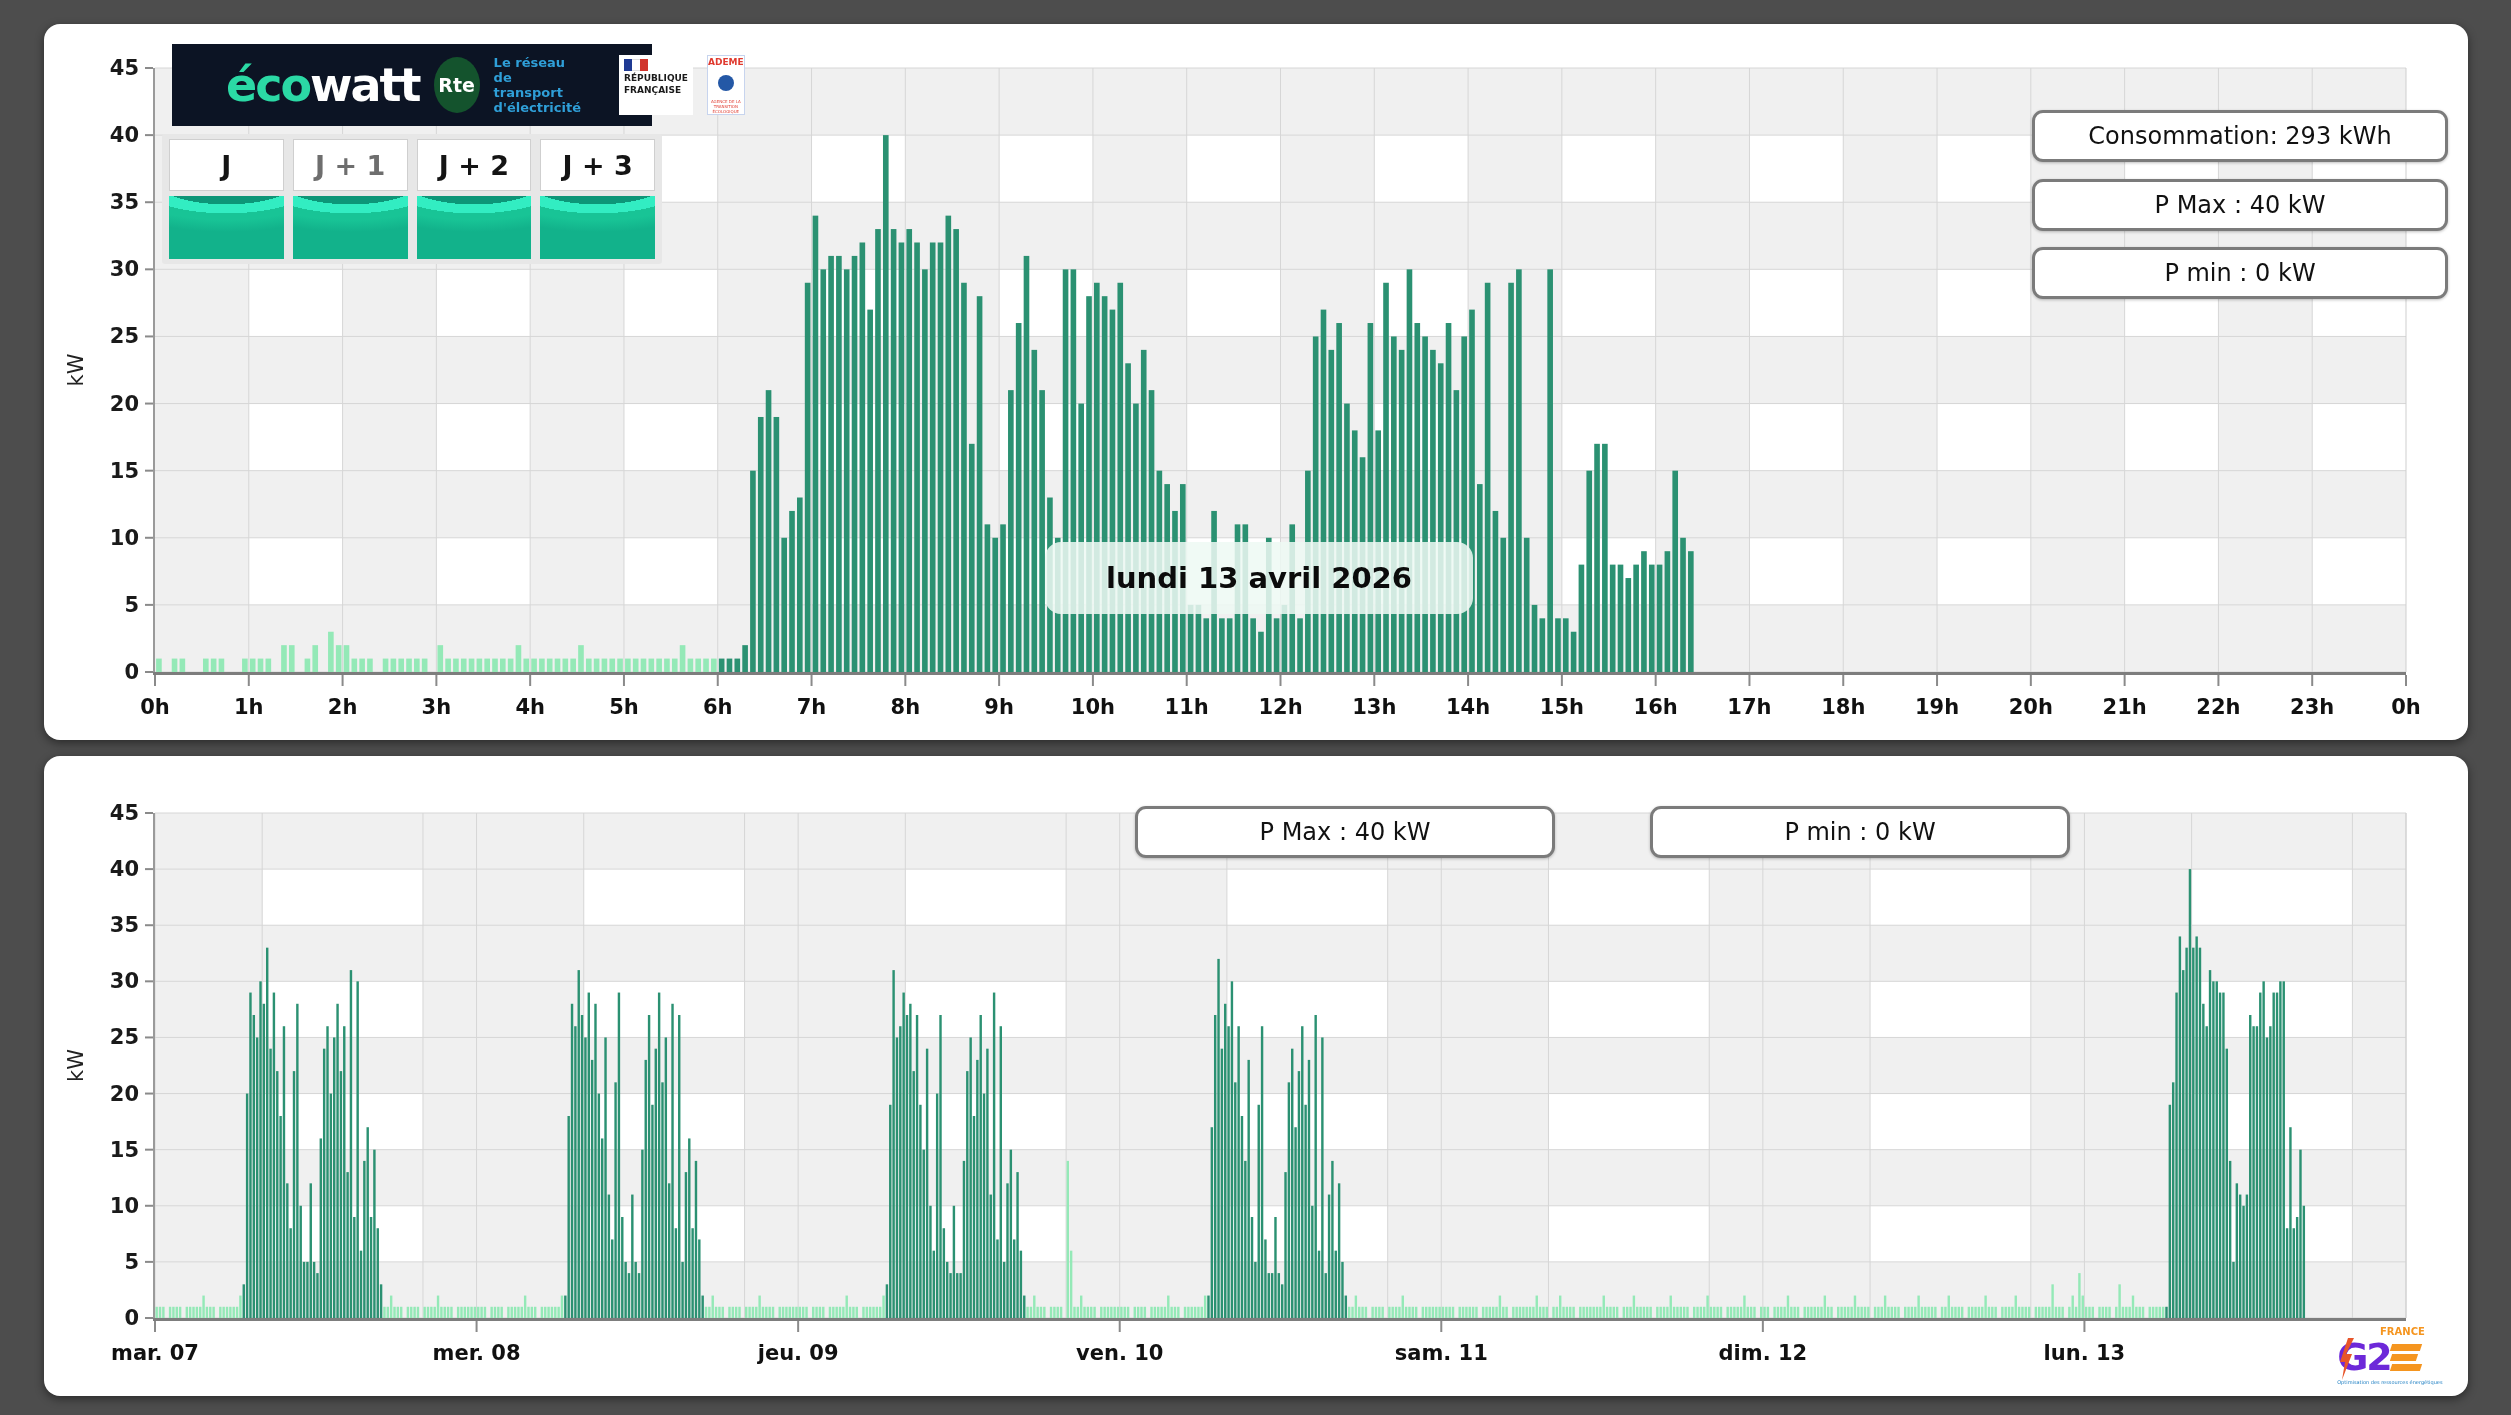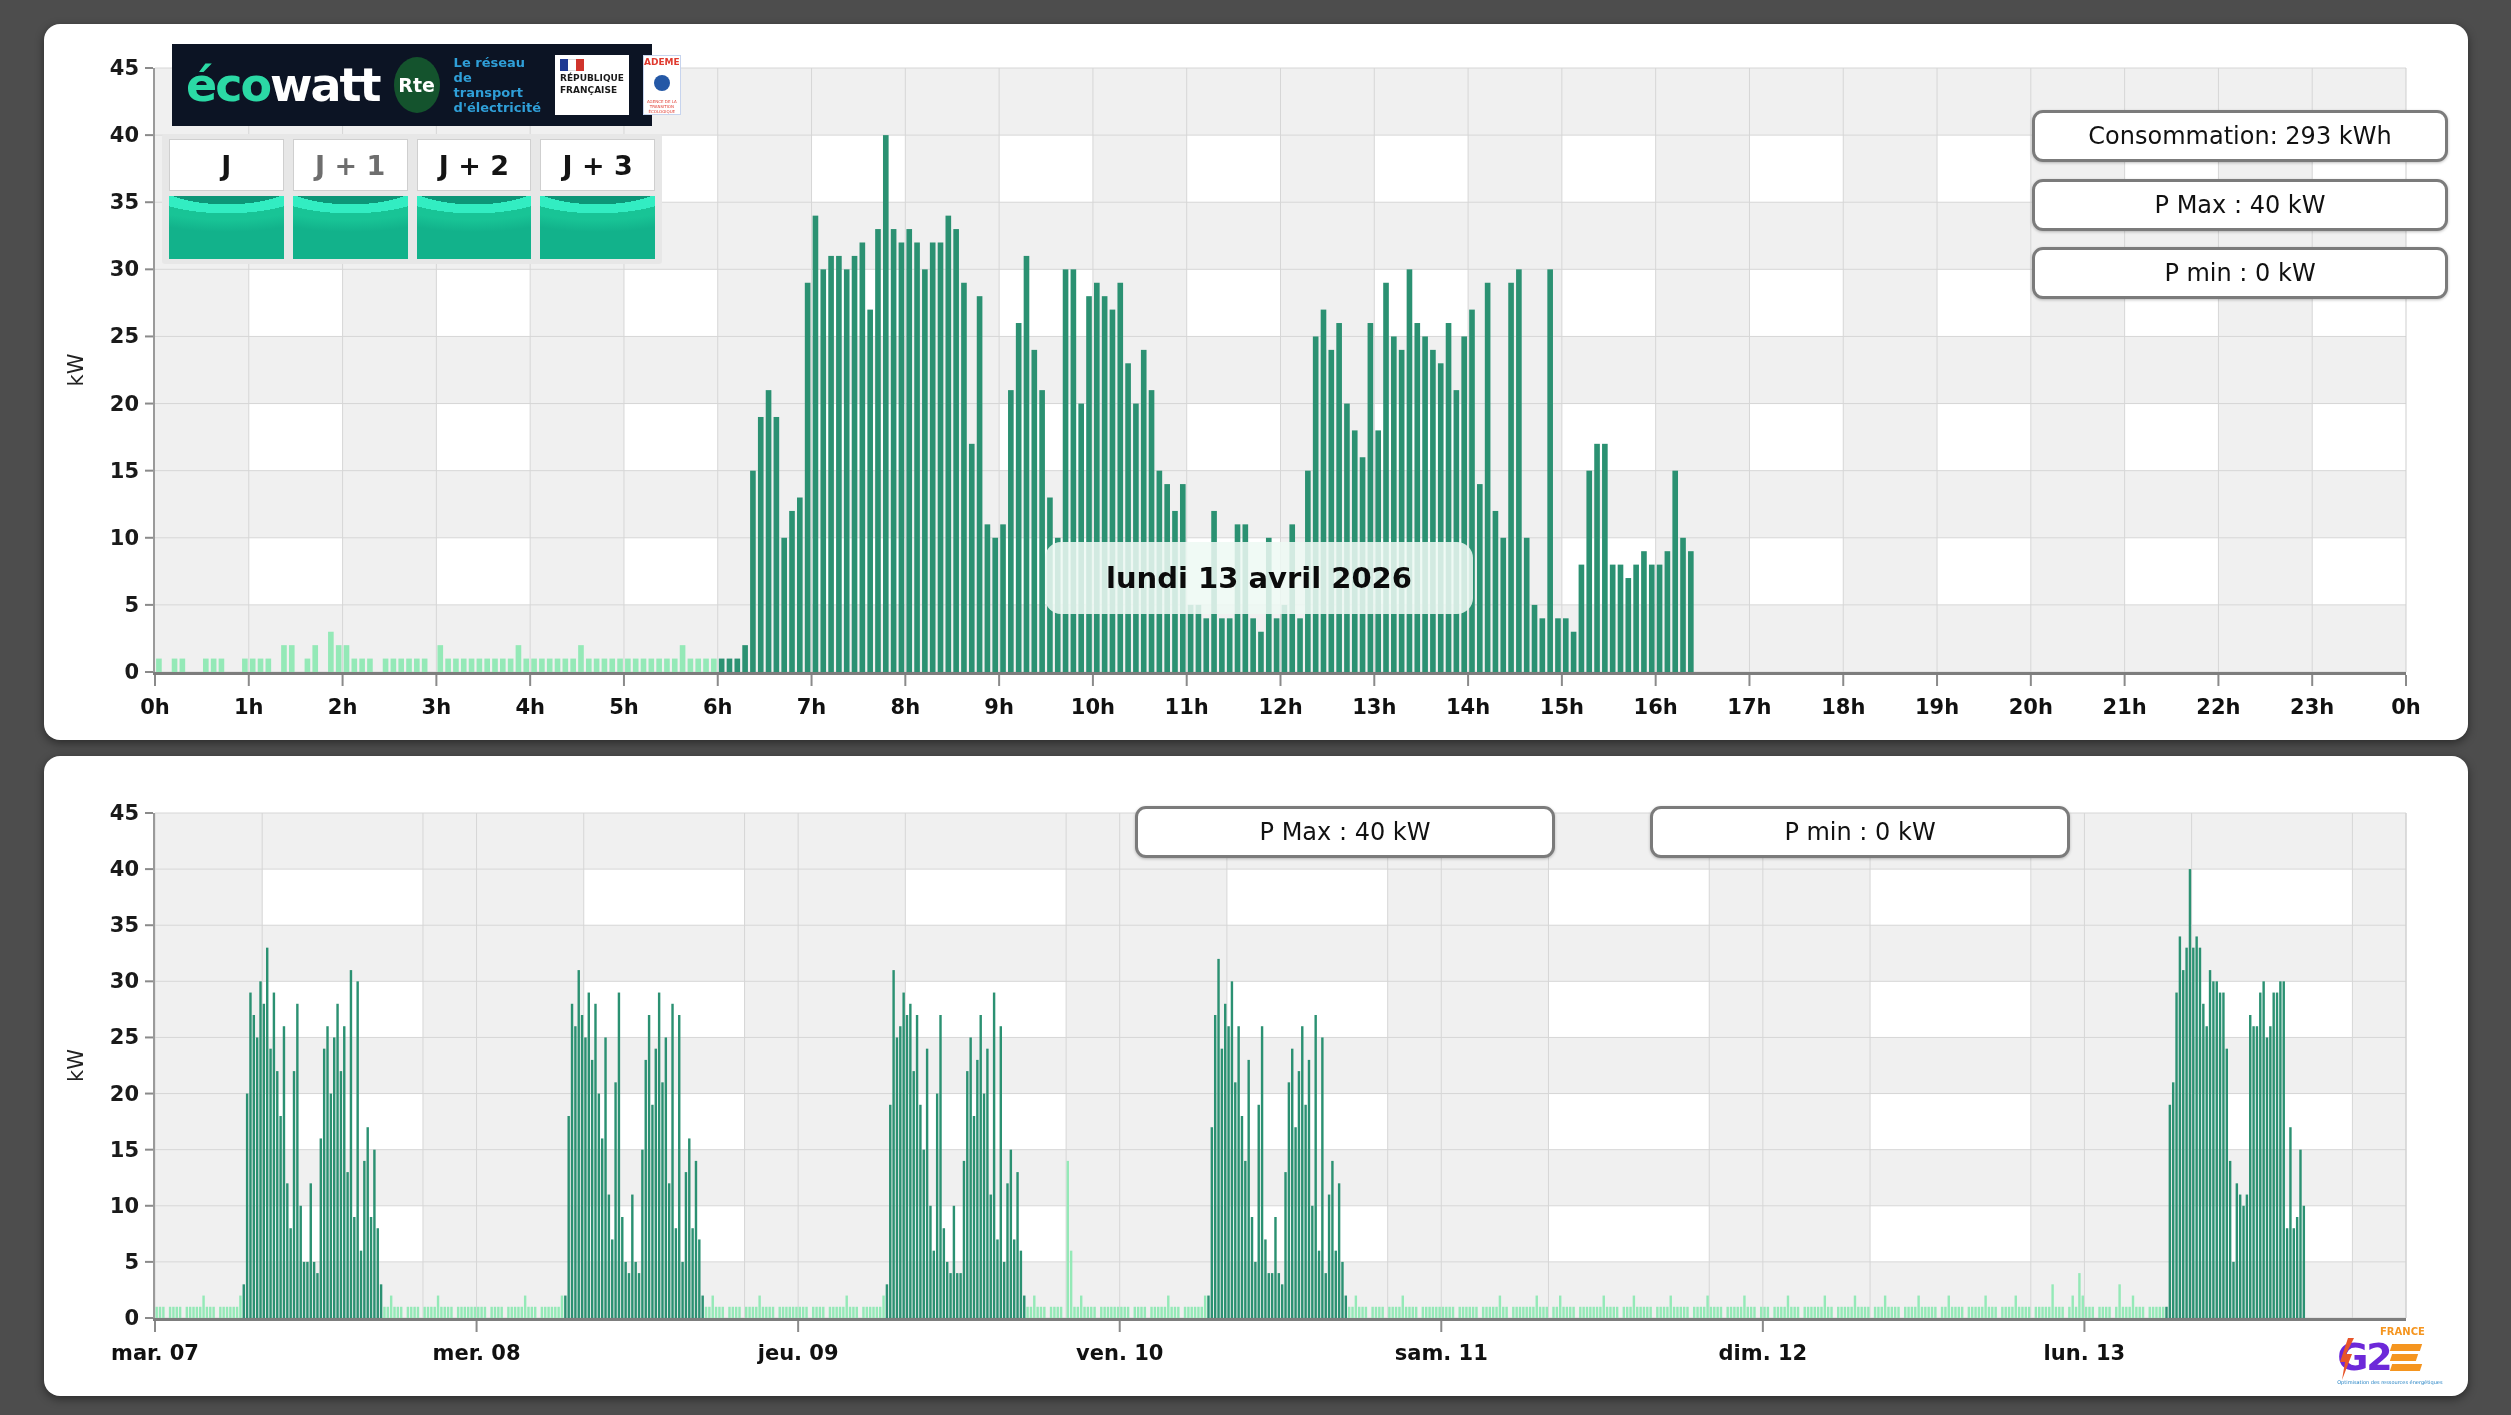--- a/index.html
+++ b/index.html
@@ -9,27 +9,27 @@
   .panel { position:absolute; left:44px; width:2424px; background:#ffffff; border-radius:16px;
            box-shadow:0 3px 10px rgba(0,0,0,.45); }
   #panel-top { top:24px; height:716px; }
   #panel-bottom { top:756px; height:640px; }
   .panel svg { position:absolute; left:0; top:0; }
 
   
   .ecowatt-box { position:absolute; left:128px; top:20px; width:480px; height:82px;
                  background:#0c1424; display:flex; align-items:center; padding:0 14px; gap:14px; z-index:5; }
   .ecowatt-word { font-weight:bold; font-size:46px; letter-spacing:-2px; white-space:nowrap; }
-  .ecowatt-word .eco { color:#2bd9a5; }
+  .ecowatt-word .eco { color:#2bd9a5;margin-left:40px; }
   .ecowatt-word .watt { color:#ffffff; }
   .rte-circle { width:46px; height:56px; background:#14532d; border-radius:50%; color:#fff;
                 display:flex; align-items:center; justify-content:center; font-size:19px; font-weight:bold; flex:0 0 auto; }
   .rte-tagline { color:#2f9fd8; font-size:13px; line-height:15px; font-weight:bold; }
   .gov-box { background:#fff; height:60px; padding:4px 5px; display:flex; flex-direction:column; align-items:flex-start;
-             justify-content:flex-start; gap:2px; }
+             justify-content:flex-start; gap:2px;margin-left:24px; }
   .flag { display:flex; width:24px; height:12px; }
   .flag i { flex:1; }
   .flag i:nth-child(1){ background:#1f3a93; } .flag i:nth-child(2){ background:#fff; border-top:1px solid #ddd; border-bottom:1px solid #ddd;} .flag i:nth-child(3){ background:#d0342c; }
   .gov-text { font-size:9px; font-weight:bold; color:#1a1a1a; line-height:10px; }
   .ademe-box { background:#fff; border:1px solid #c7d4ee; height:60px; width:52px; display:flex; flex-direction:column;
                align-items:center; justify-content:center; gap:8px; }
   .ademe-title { color:#e03a2f; font-size:9px; font-weight:bold; }
   .ademe-dot { width:16px; height:16px; border-radius:50%; background:#2458a6; }
   .ademe-sub { color:#e03a2f; font-size:4px; line-height:5px; text-align:center; }
 

